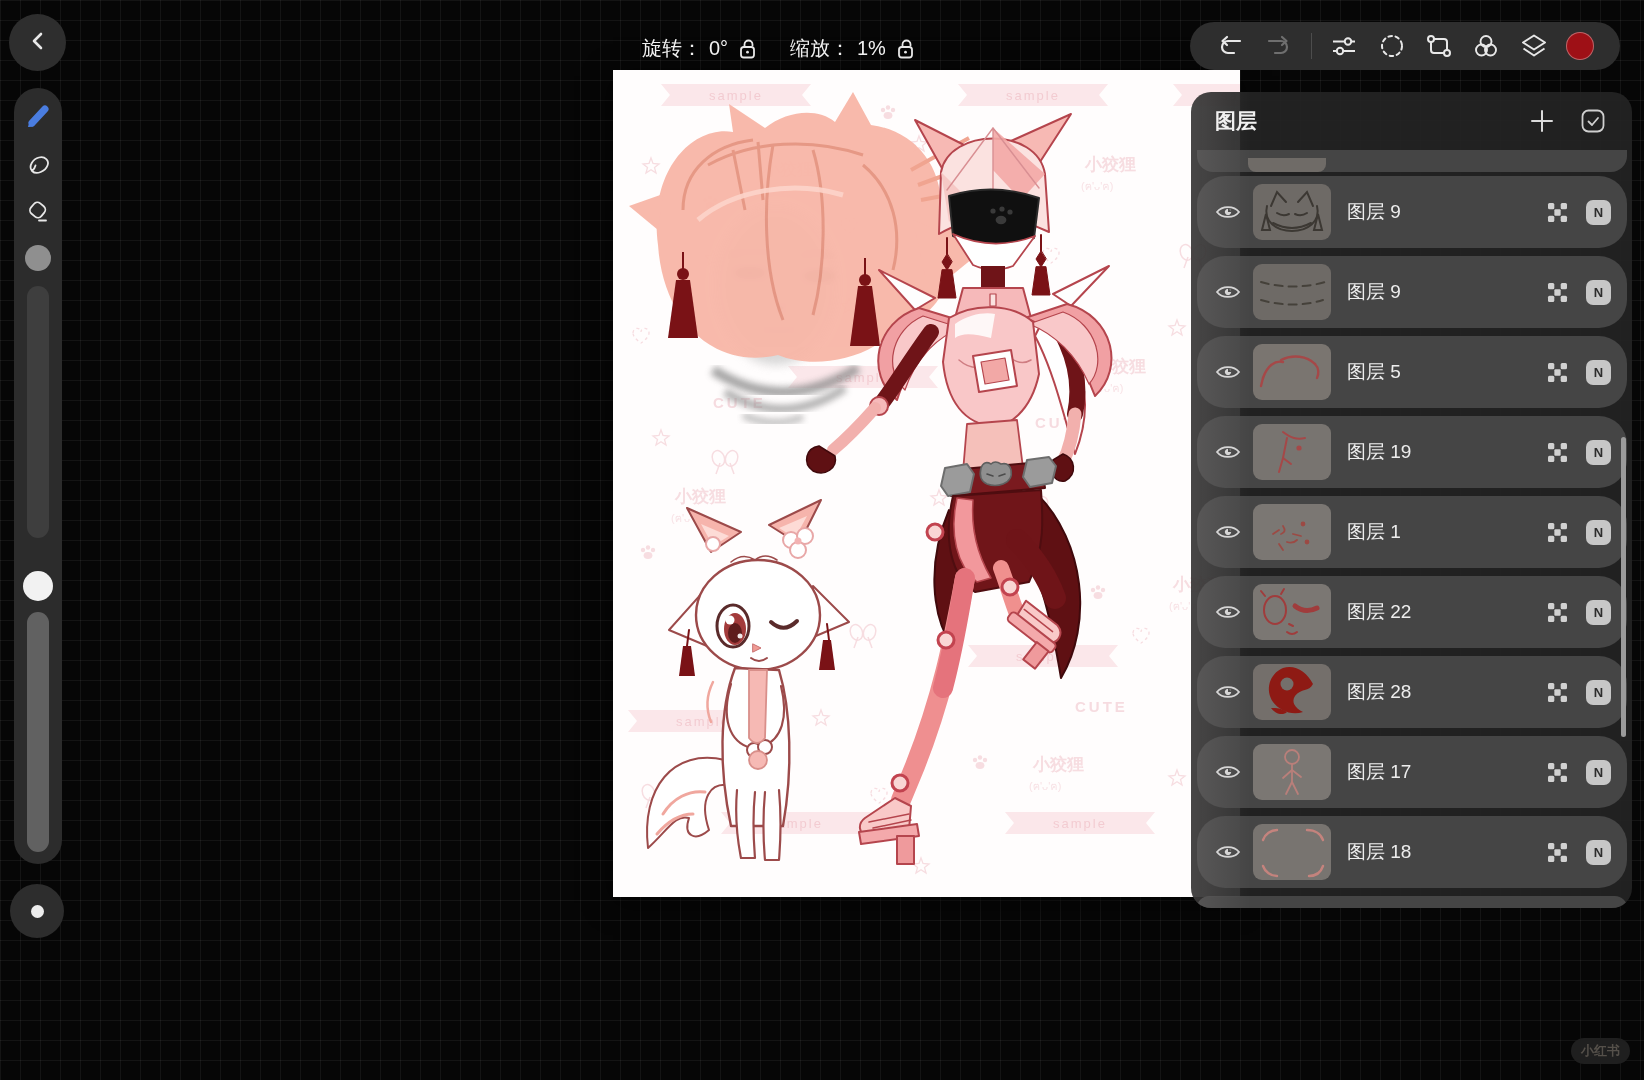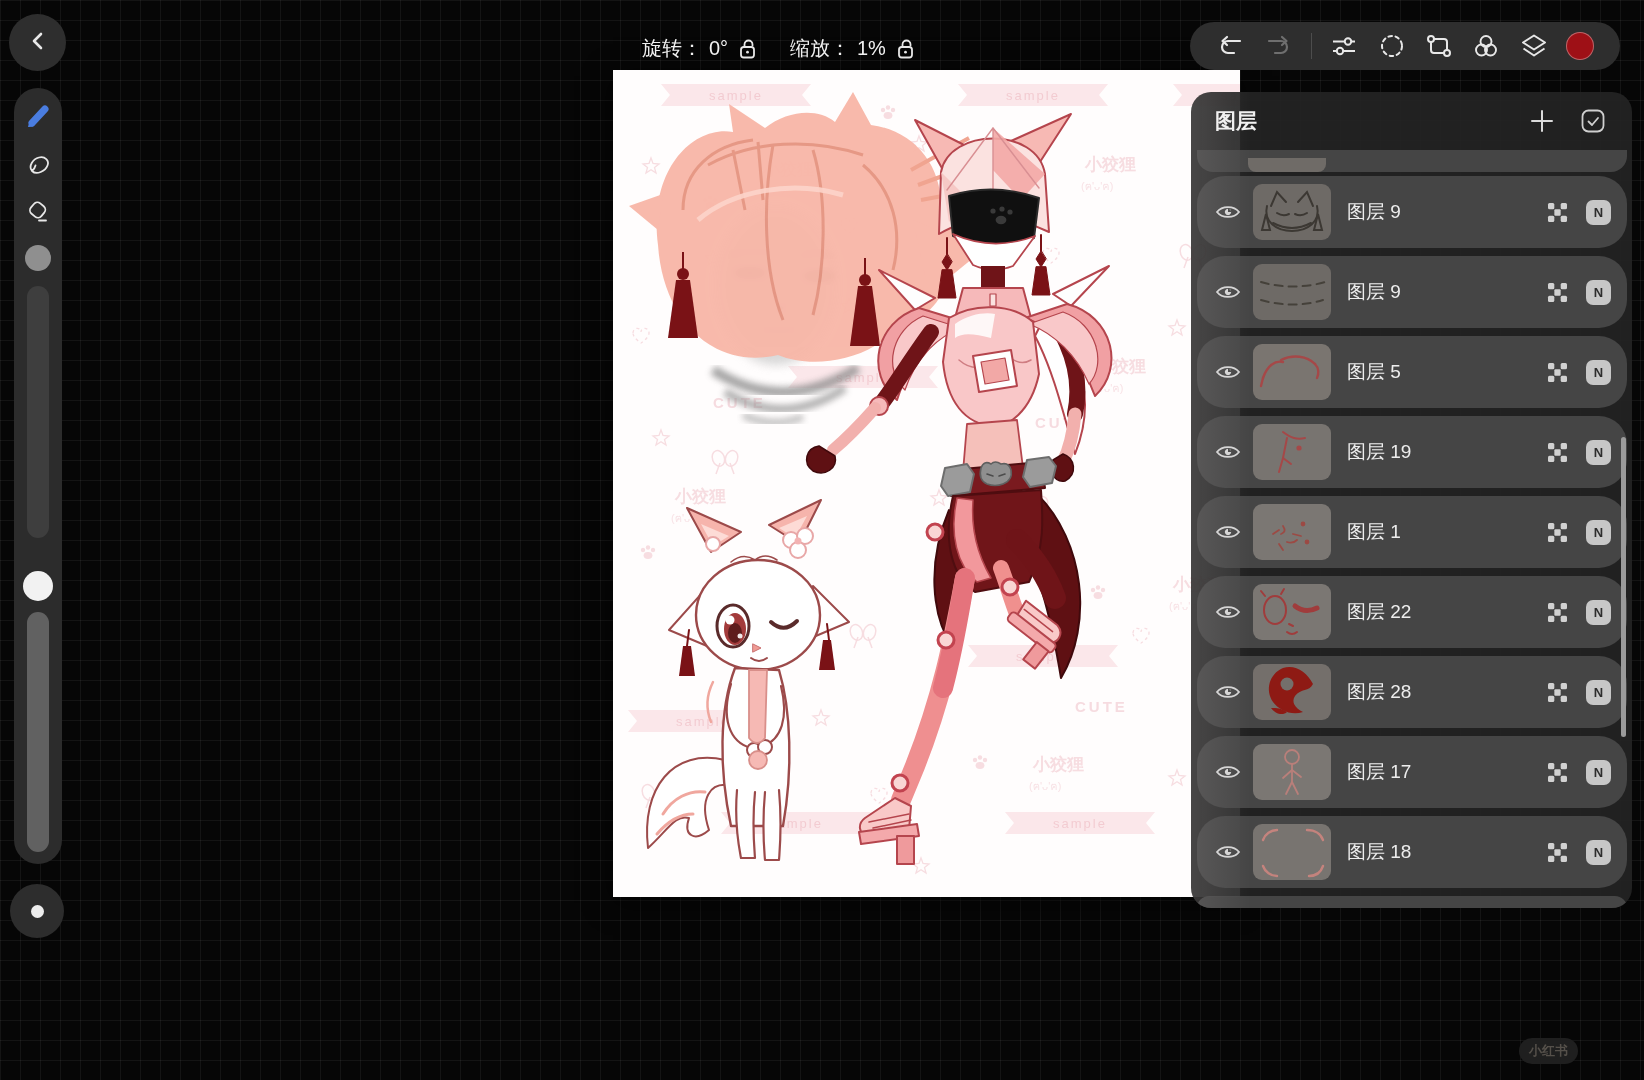--- a/index.html
+++ b/index.html
@@ -64,21 +64,21 @@
     display:flex;align-items:center;padding-left:18px;}
   .eye-btn{display:flex;margin-right:12px;}
   .thumb{width:78px;height:56px;border-radius:9px;overflow:hidden;display:block;flex:none;}
   .thumb svg{display:block;}
   .lname{margin-left:16px;font-size:19px;color:#ededed;flex:1;}
   .checker{display:flex;margin-right:18px;}
   .nbadge{width:25px;height:25px;border-radius:7px;background:#c7c7c7;color:#2d2d2d;
     font-size:13px;font-weight:700;display:flex;align-items:center;justify-content:center;margin-right:16px;}
   .lscrollbar{position:absolute;left:430px;top:345px;width:5px;height:300px;border-radius:3px;background:#9b9b9b;}
   
-  .xhs{position:absolute;left:1519px;top:1038px;height:26px;padding:0 10px;border-radius:13px;
+  .xhs{position:absolute;left:1571px;top:1038px;height:26px;padding:0 10px;border-radius:13px;
     background:#1f1f1f;color:#55504a;font-size:13px;font-weight:700;display:flex;align-items:center;z-index:6;}
 </style>
 </head>
 <body>
 
 <div class="stage">
 
   <div class="canvas-wrap">
     <svg width="627" height="827" viewBox="0 0 627 827">
       <defs>

